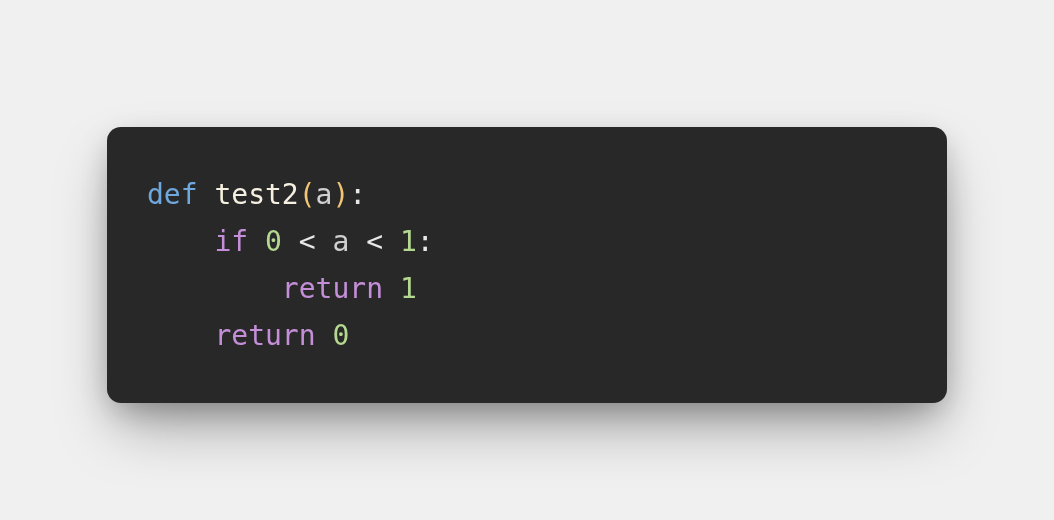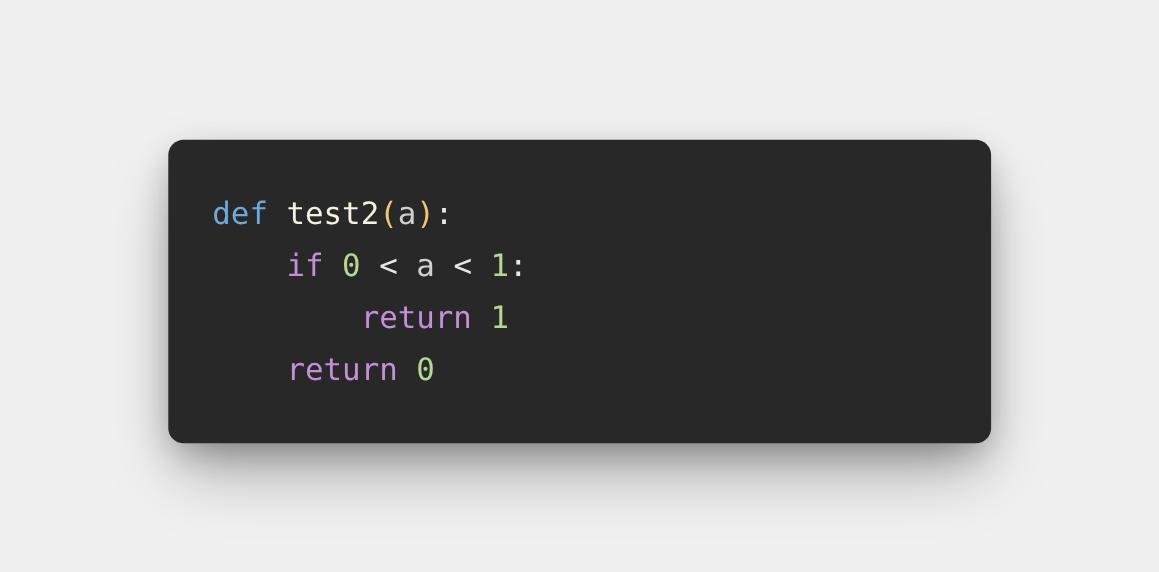--- a/index.html
+++ b/index.html
@@ -10,21 +10,21 @@
     body {
       width: 1054px;
       height: 520px;
       background: #f0f0f0;
       display: flex;
       align-items: center;
       justify-content: center;
       font-family: 'SF Mono', 'Monaco', 'Consolas', 'Menlo', monospace;
     }
     .code-block {
-      width: 748px;
+      width: 840px;
       background: #282828;
       border-radius: 14px;
       padding: 44px 40px;
       box-shadow: 0 30px 60px -10px rgba(0,0,0,0.35), 0 10px 30px -5px rgba(0,0,0,0.25);
       margin-top: 10px;
     }
     .code-content {
       font-size: 28px;
       line-height: 1.68;
       white-space: pre;

